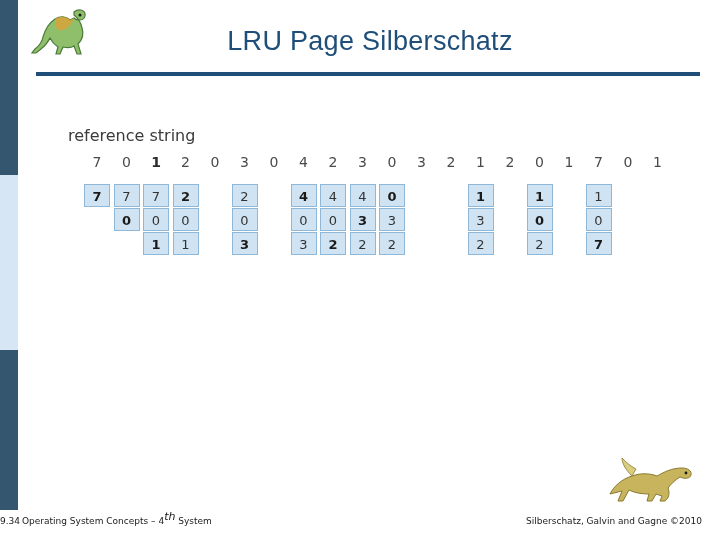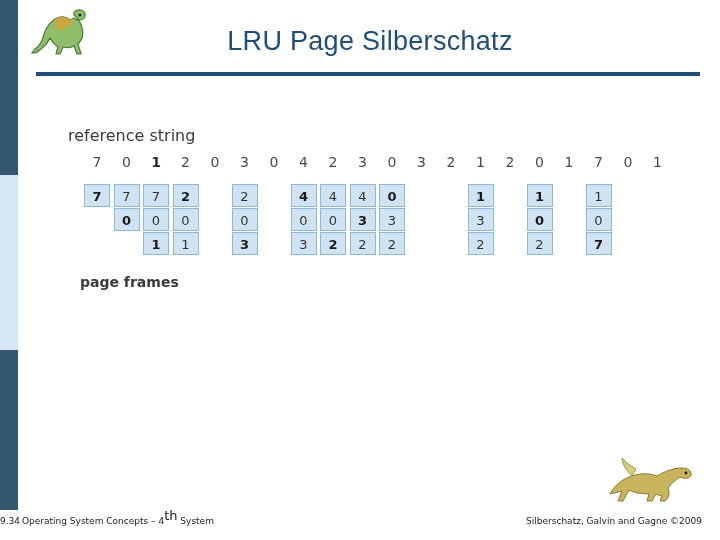--- a/index.html
+++ b/index.html
@@ -151,41 +151,40 @@
     color: #1a1a1a;
     font-family: "DejaVu Sans", sans-serif;
   }
   .footer-right {
     position: absolute;
     right: 18px; bottom: 14px;
     font-size: 9px;
     color: #1a1a1a;
     font-family: "DejaVu Sans", sans-serif;
   }
-  sup { font-size: 13px; }
+  sup { font-size: 11px; font-style: italic; }
 </style>
 </head>
 <body>
 
 <div class="left-bar-dark"></div>
 <div class="left-bar-light"></div>
 <div class="left-bar-dark2"></div>
 
 <svg class="dino-logo" viewBox="0 0 80 54">
   <path d="M52 6 C57 2 64 4 63 10 C62 15 55 15 52 12 L48 14 C44 10 38 10 33 13 C27 17 23 24 21 31 C20 36 17 40 13 43 L10 47 L14 47 L19 43 C23 40 26 36 28 32 C30 36 33 39 36 41 L34 48 L38 48 L41 41 C45 42 49 42 52 40 L55 48 L59 48 L56 38 C60 34 62 28 60 22 C59 17 56 12 52 9 Z" fill="#8fbf6a" stroke="#4a7a3a" stroke-width="1.2"></path>
   <path d="M33 13 C38 10 44 10 48 14 L52 12 C50 18 46 22 41 24 C37 25 34 23 33 19 Z" fill="#d8a23a" opacity="0.85"></path>
   <circle cx="58" cy="9" r="1.5" fill="#1a1a1a"></circle>
 </svg>
 
 <div class="title">LRU Page Silberschatz</div>
 <div class="title-rule"></div>
 
 <div class="figure">
   <div class="ref-label">reference string</div>
-  <div class="pf-label">page frames</div>
   <div class="refrow" id="refrow">
       <div class="refcell" style="left: 0px;">7</div>
       <div class="refcell" style="left: 29.5px;">0</div>
       <div class="refcell bold" style="left: 59px;">1</div>
       <div class="refcell" style="left: 88.5px;">2</div>
       <div class="refcell" style="left: 118px;">0</div>
       <div class="refcell" style="left: 147.5px;">3</div>
       <div class="refcell" style="left: 177px;">0</div>
       <div class="refcell" style="left: 206.5px;">4</div>
       <div class="refcell" style="left: 236px;">2</div>
@@ -268,13 +267,13 @@
 <svg class="dino-foot" viewBox="0 0 100 62">
   <path d="M14 48 C18 40 26 33 36 30 C44 27 53 27 61 30 C68 26 76 22 86 22 C92 22 96 25 95 29 C94 33 88 33 84 31 C79 34 75 38 72 42 C74 47 73 52 69 55 L64 55 L66 50 L60 48 L56 55 L51 55 L53 48 C46 48 39 47 33 44 L27 55 L22 55 L26 45 Z" fill="#c8b45c" stroke="#8a7a30" stroke-width="1"></path>
   <path d="M36 30 C30 24 26 18 26 12 C30 16 34 20 40 23 Z" fill="#d9cd7e" stroke="#8a7a30" stroke-width="0.8"></path>
   <circle cx="90" cy="27" r="1.4" fill="#1a1a1a"></circle>
 </svg>
 
 <div class="footer-left">
   <span>Operating System Concepts – 4</span><sup>th</sup><span> System</span>
 </div>
 <div class="footer-center">9.34</div>
-<div class="footer-right">Silberschatz, Galvin and Gagne ©2009</div>
+<div class="footer-right">Silberschatz, Galvin and Gagne ©2010</div>
 
 </body></html>

